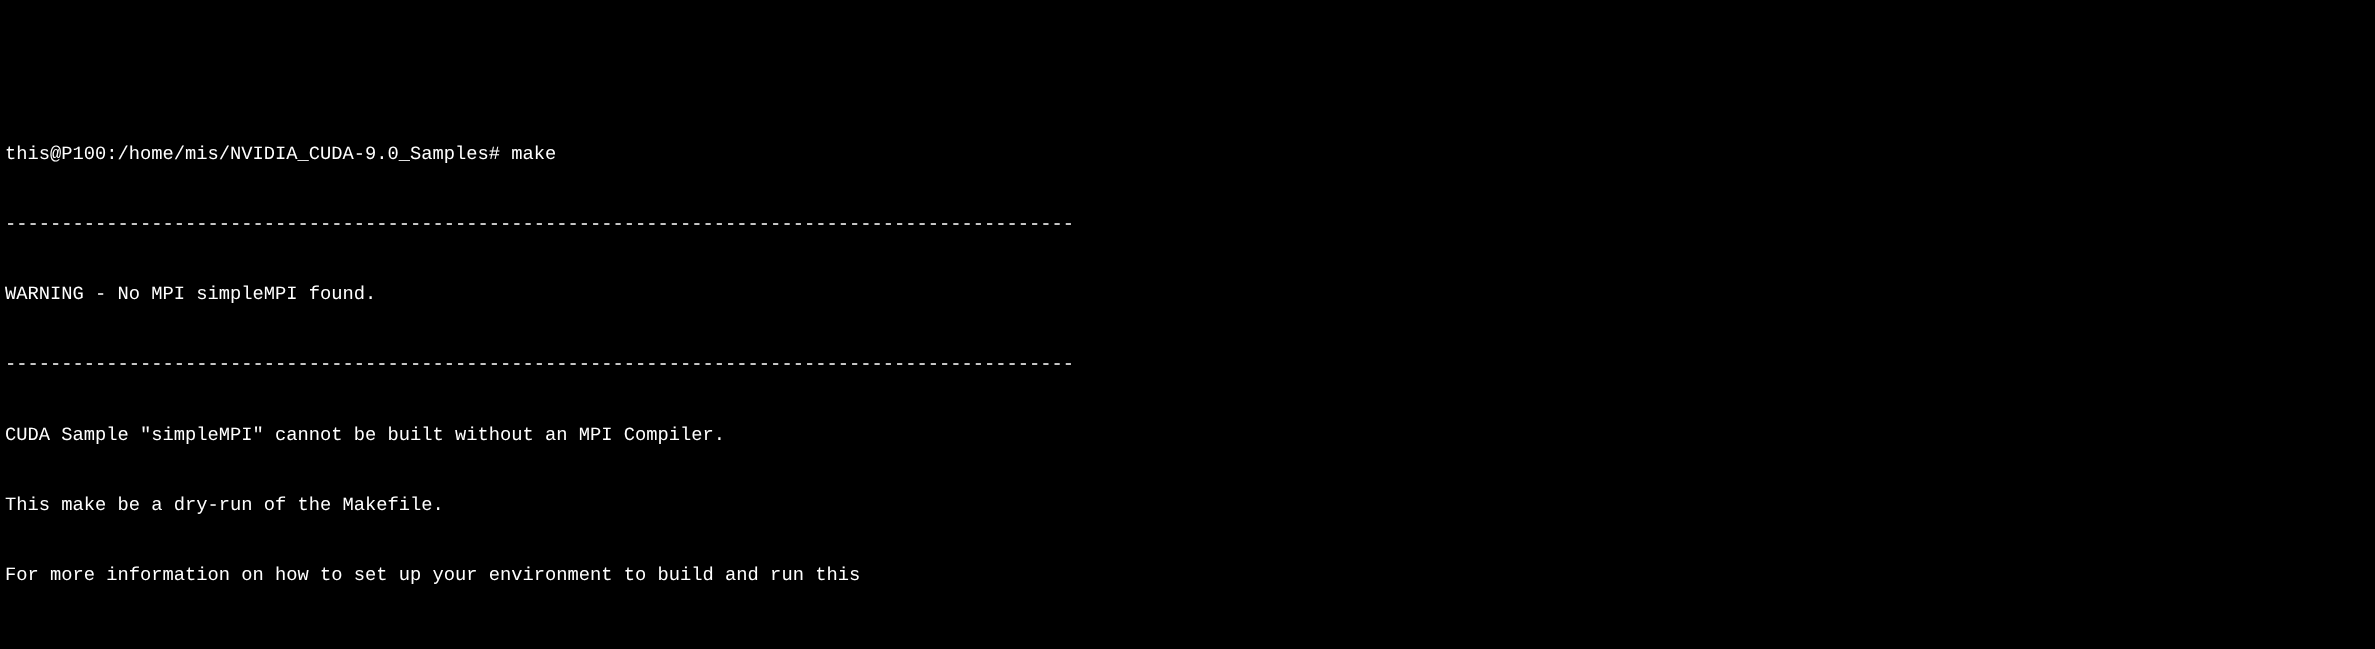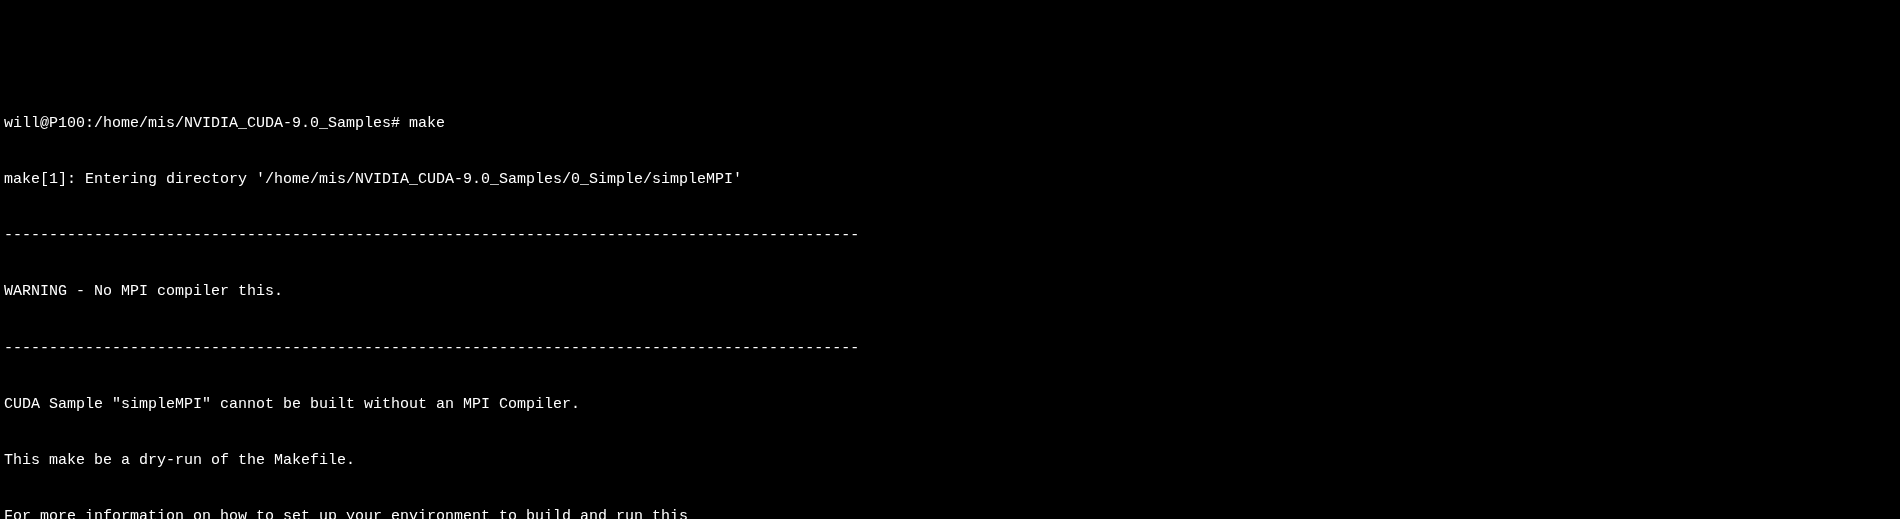--- a/index.html
+++ b/index.html
@@ -25,24 +25,23 @@
     .line {
       display: block;
     }
   </style>
 </head>
 <body>
 
 
 
 <div class="terminal">
-  <span class="line">will@P100:/home/mis/NVIDIA_CUDA-9.0_Samples# make</span>
-  <span class="line">make[1]: Entering directory '/home/mis/NVIDIA_CUDA-9.0_Samples/0_Simple/simpleMPI'</span>
+  <span class="line">this@P100:/home/mis/NVIDIA_CUDA-9.0_Samples# make</span>
   <span class="line">-----------------------------------------------------------------------------------------------</span>
-  <span class="line">WARNING - No MPI compiler this.</span>
+  <span class="line">WARNING - No MPI simpleMPI found.</span>
   <span class="line">-----------------------------------------------------------------------------------------------</span>
   <span class="line">CUDA Sample "simpleMPI" cannot be built without an MPI Compiler.</span>
   <span class="line">This make be a dry-run of the Makefile.</span>
   <span class="line">For more information on how to set up your environment to build and run this</span>
   
   
   
   
   
   

